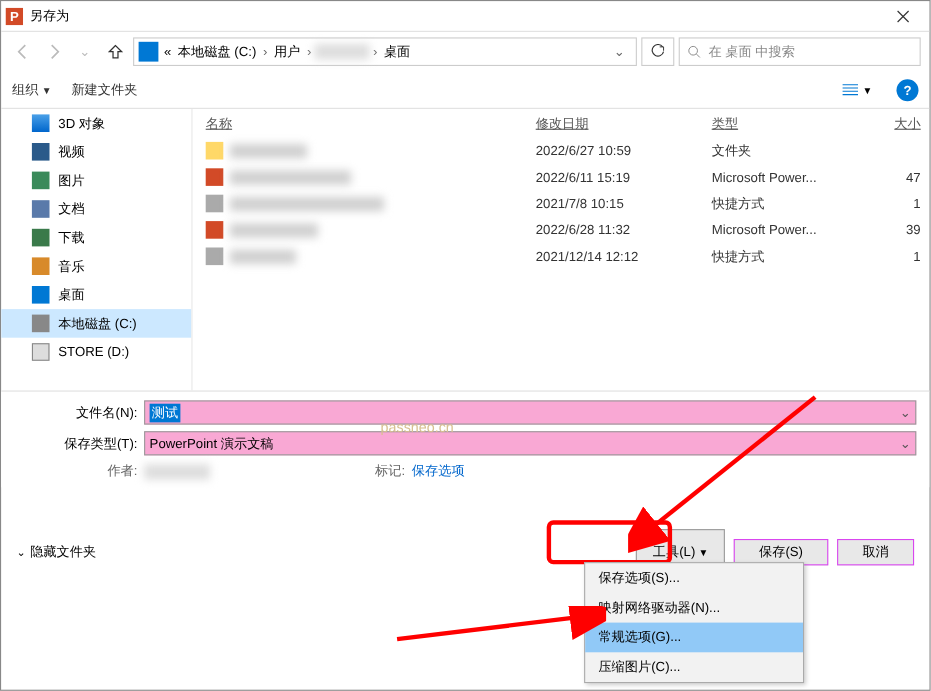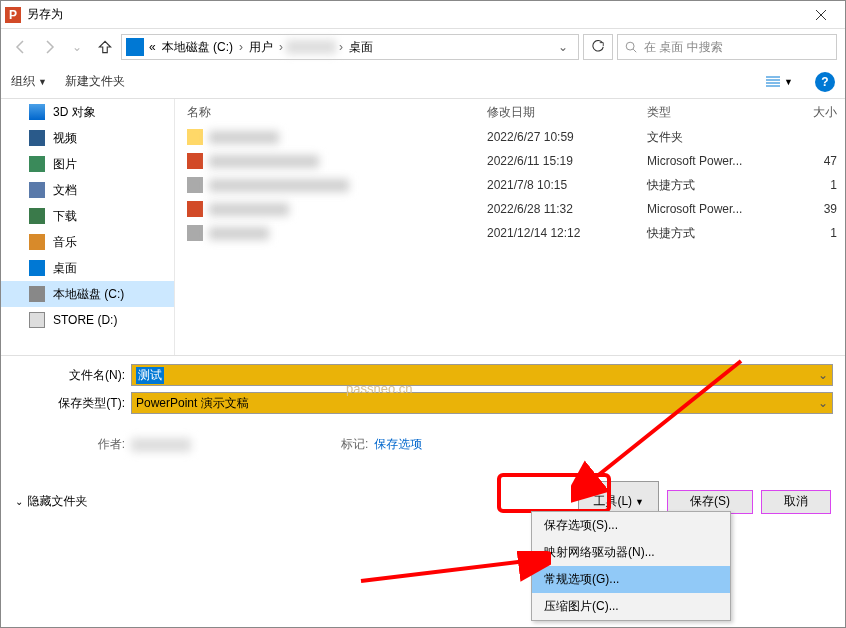--- a/index.html
+++ b/index.html
@@ -34,37 +34,37 @@
 .toolbar .help-icon { width: 20px; height: 20px; border-radius: 50%; background: #0078d4; color: #fff; display: flex; align-items: center; justify-content: center; font-weight: bold; }
 
 
 .main { display: flex; height: 256px; }
 .sidebar { width: 174px; border-right: 1px solid #e8e8e8; overflow: hidden; }
 .sidebar-item { display: flex; align-items: center; height: 26px; padding-left: 28px; gap: 8px; }
 .sidebar-item.selected { background: #cce8ff; }
 .sidebar-item .ico { width: 16px; height: 16px; flex-shrink: 0; }
 
 .filelist { flex: 1; display: flex; flex-direction: column; }
-.headers { display: flex; height: 26px; align-items: center; padding-left: 12px; color: #555; }
+.headers { display: flex; height: 26px; align-items: center; padding-left: 12px; color: #555; text-decoration: underline; }
 .col-name { width: 300px; }
 .col-date { width: 160px; }
 .col-type { width: 140px; }
 .col-size { width: 50px; text-align: right; }
 .file-row { display: flex; height: 24px; align-items: center; padding-left: 12px; color: #333; }
 .file-icon { width: 16px; height: 16px; margin-right: 6px; }
 .file-name-blur { filter: blur(4px); background: #d0d0d0; height: 13px; display: inline-block; }
 
 
 .bottom { border-top: 1px solid #e0e0e0; padding: 8px 12px 6px 12px; background: #fff; }
 .form-row { display: flex; align-items: center; margin-bottom: 6px; }
 .form-label { width: 118px; text-align: right; padding-right: 6px; }
-.combo { flex: 1; height: 22px; border: 1px solid #999; display: flex; align-items: center; padding: 0 4px; background: #eab308; }
+.combo { flex: 1; height: 22px; border: 1px solid #999; display: flex; align-items: center; padding: 0 4px; background: #f9a8d4; }
 .combo .sel-text { background: #0078d4; color: #fff; padding: 0 2px; }
 .combo .cbo-arrow { margin-left: auto; color: #555; }
-.meta-row { display: flex; align-items: center; margin-top: 22px; }
+.meta-row { display: flex; align-items: center; margin-top: 6px; }
 .meta-label { width: 118px; text-align: right; padding-right: 6px; color: #666; }
 .meta-blur { filter: blur(4px); background: #ddd; width: 60px; height: 14px; }
 .add-tag { color: #0066cc; }
 
 .watermark { position: absolute; left: 345px; top: 380px; color: #d8c090; font-size: 13px; pointer-events:none; }
 
 
 .bottom-buttons { position: absolute; left: 0; right: 0; top: 480px; display: flex; align-items: center; padding: 0 14px; }
 .hide-folders { display: flex; align-items: center; gap: 4px; }
 .hide-folders .caret { font-size: 10px; }

